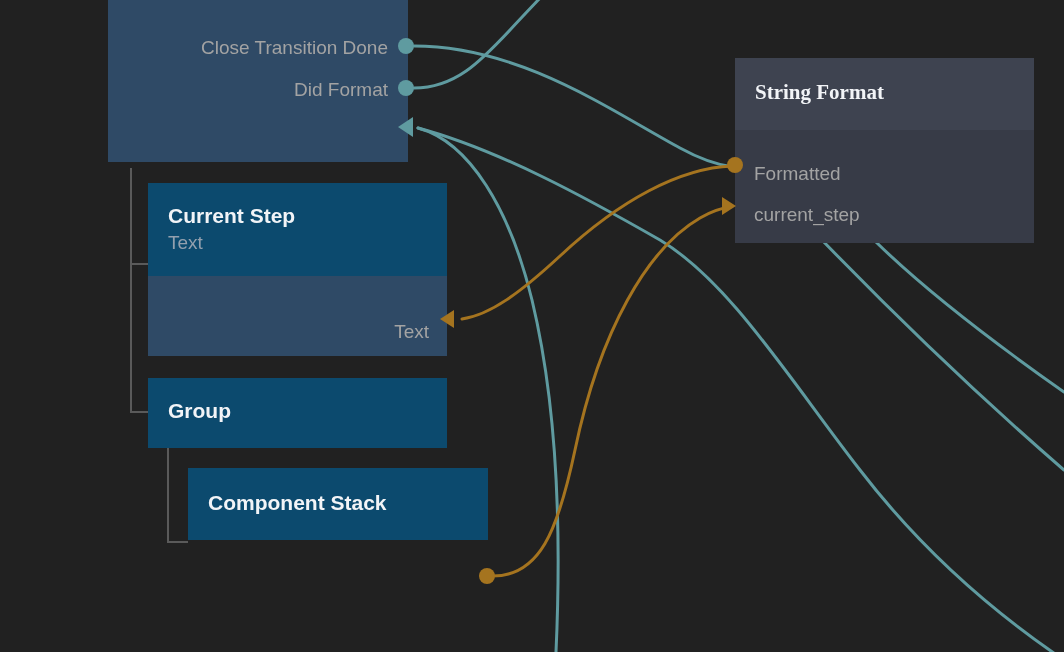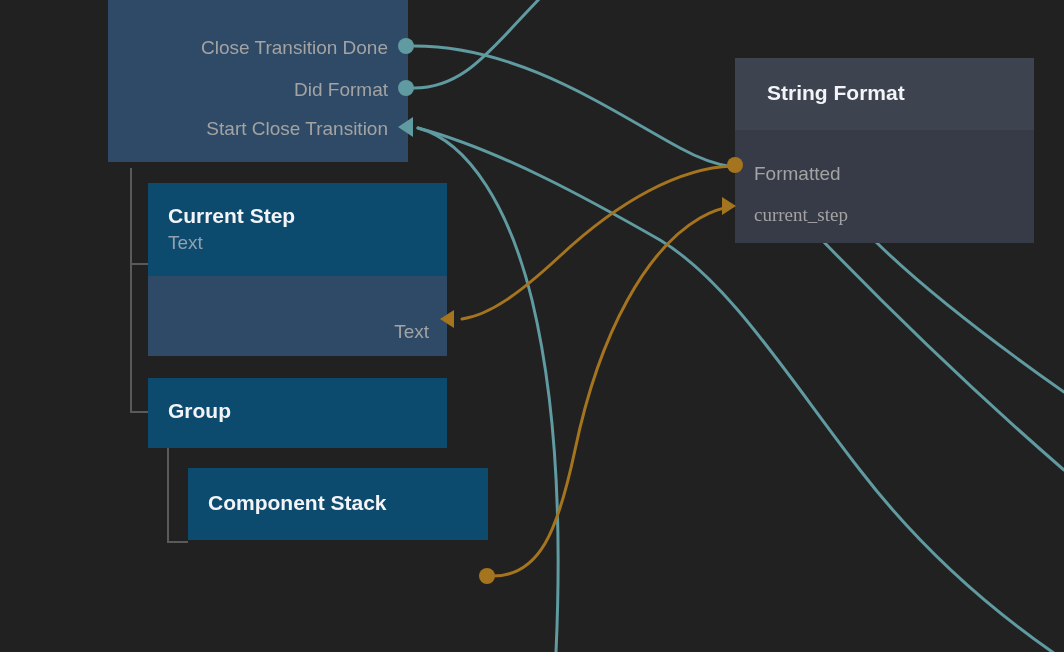--- a/index.html
+++ b/index.html
@@ -152,23 +152,20 @@
   </svg>
 
   <div class="node node-blue" style="left:108px; top:-40px; width:300px; height:202px;">
     <div class="node-body" style="height:202px; position:relative;">
       <div class="port-row out" style="top:78px; right:20px;">
         <span class="port-label">Close Transition Done</span>
       </div>
       <div class="port-row out" style="top:120px; right:20px;">
         <span class="port-label">Did Format</span>
       </div>
-      <div class="port-row out" style="top:159px; right:20px;">
-        <span class="port-label">Start Close Transition</span>
-      </div>
     </div>
   </div>
 
   <div class="port-dot exec" style="left:398px; top:38px;"></div>
   <div class="port-dot exec" style="left:398px; top:80px;"></div>
   <div class="port-arrow exec-left" style="left:398px; top:117px;"></div>
 
   <div class="node node-blue" style="left:148px; top:183px; width:299px; height:173px;">
     <div class="node-header" style="height:93px; padding:22px 0 0 20px;">
       <div class="node-title">Current Step</div>
@@ -189,28 +186,28 @@
   </div>
 
   <div class="node node-blue" style="left:188px; top:468px; width:300px; height:143px;">
     <div class="node-header" style="height:72px; padding:24px 0 0 20px;">
       <div class="node-title">Component Stack</div>
     </div>
   </div>
   <div class="port-dot data" style="left:479px; top:568px;"></div>
 
   <div class="node node-grey" style="left:735px; top:58px; width:299px; height:185px;">
-    <div class="node-header" style="height:72px; padding:24px 0 0 32px;">
+    <div class="node-header" style="height:72px; padding:24px 0 0 20px;font-family:Liberation Serif, serif;">
       <div class="node-title">String Format</div>
     </div>
     <div class="node-body" style="height:113px; position:relative;">
       <div class="port-row in" style="top:34px; left:19px;">
         <span class="port-label">Formatted</span>
       </div>
-      <div class="port-row in" style="top:75px; left:19px;font-family:Liberation Serif, serif;">
+      <div class="port-row in" style="top:75px; left:19px;">
         <span class="port-label mono-ish">current_step</span>
       </div>
     </div>
   </div>
   <div class="port-dot data" style="left:727px; top:157px;"></div>
   <div class="port-arrow data-right" style="left:722px; top:197px;"></div>
 
 </div>
 
 </body></html>

